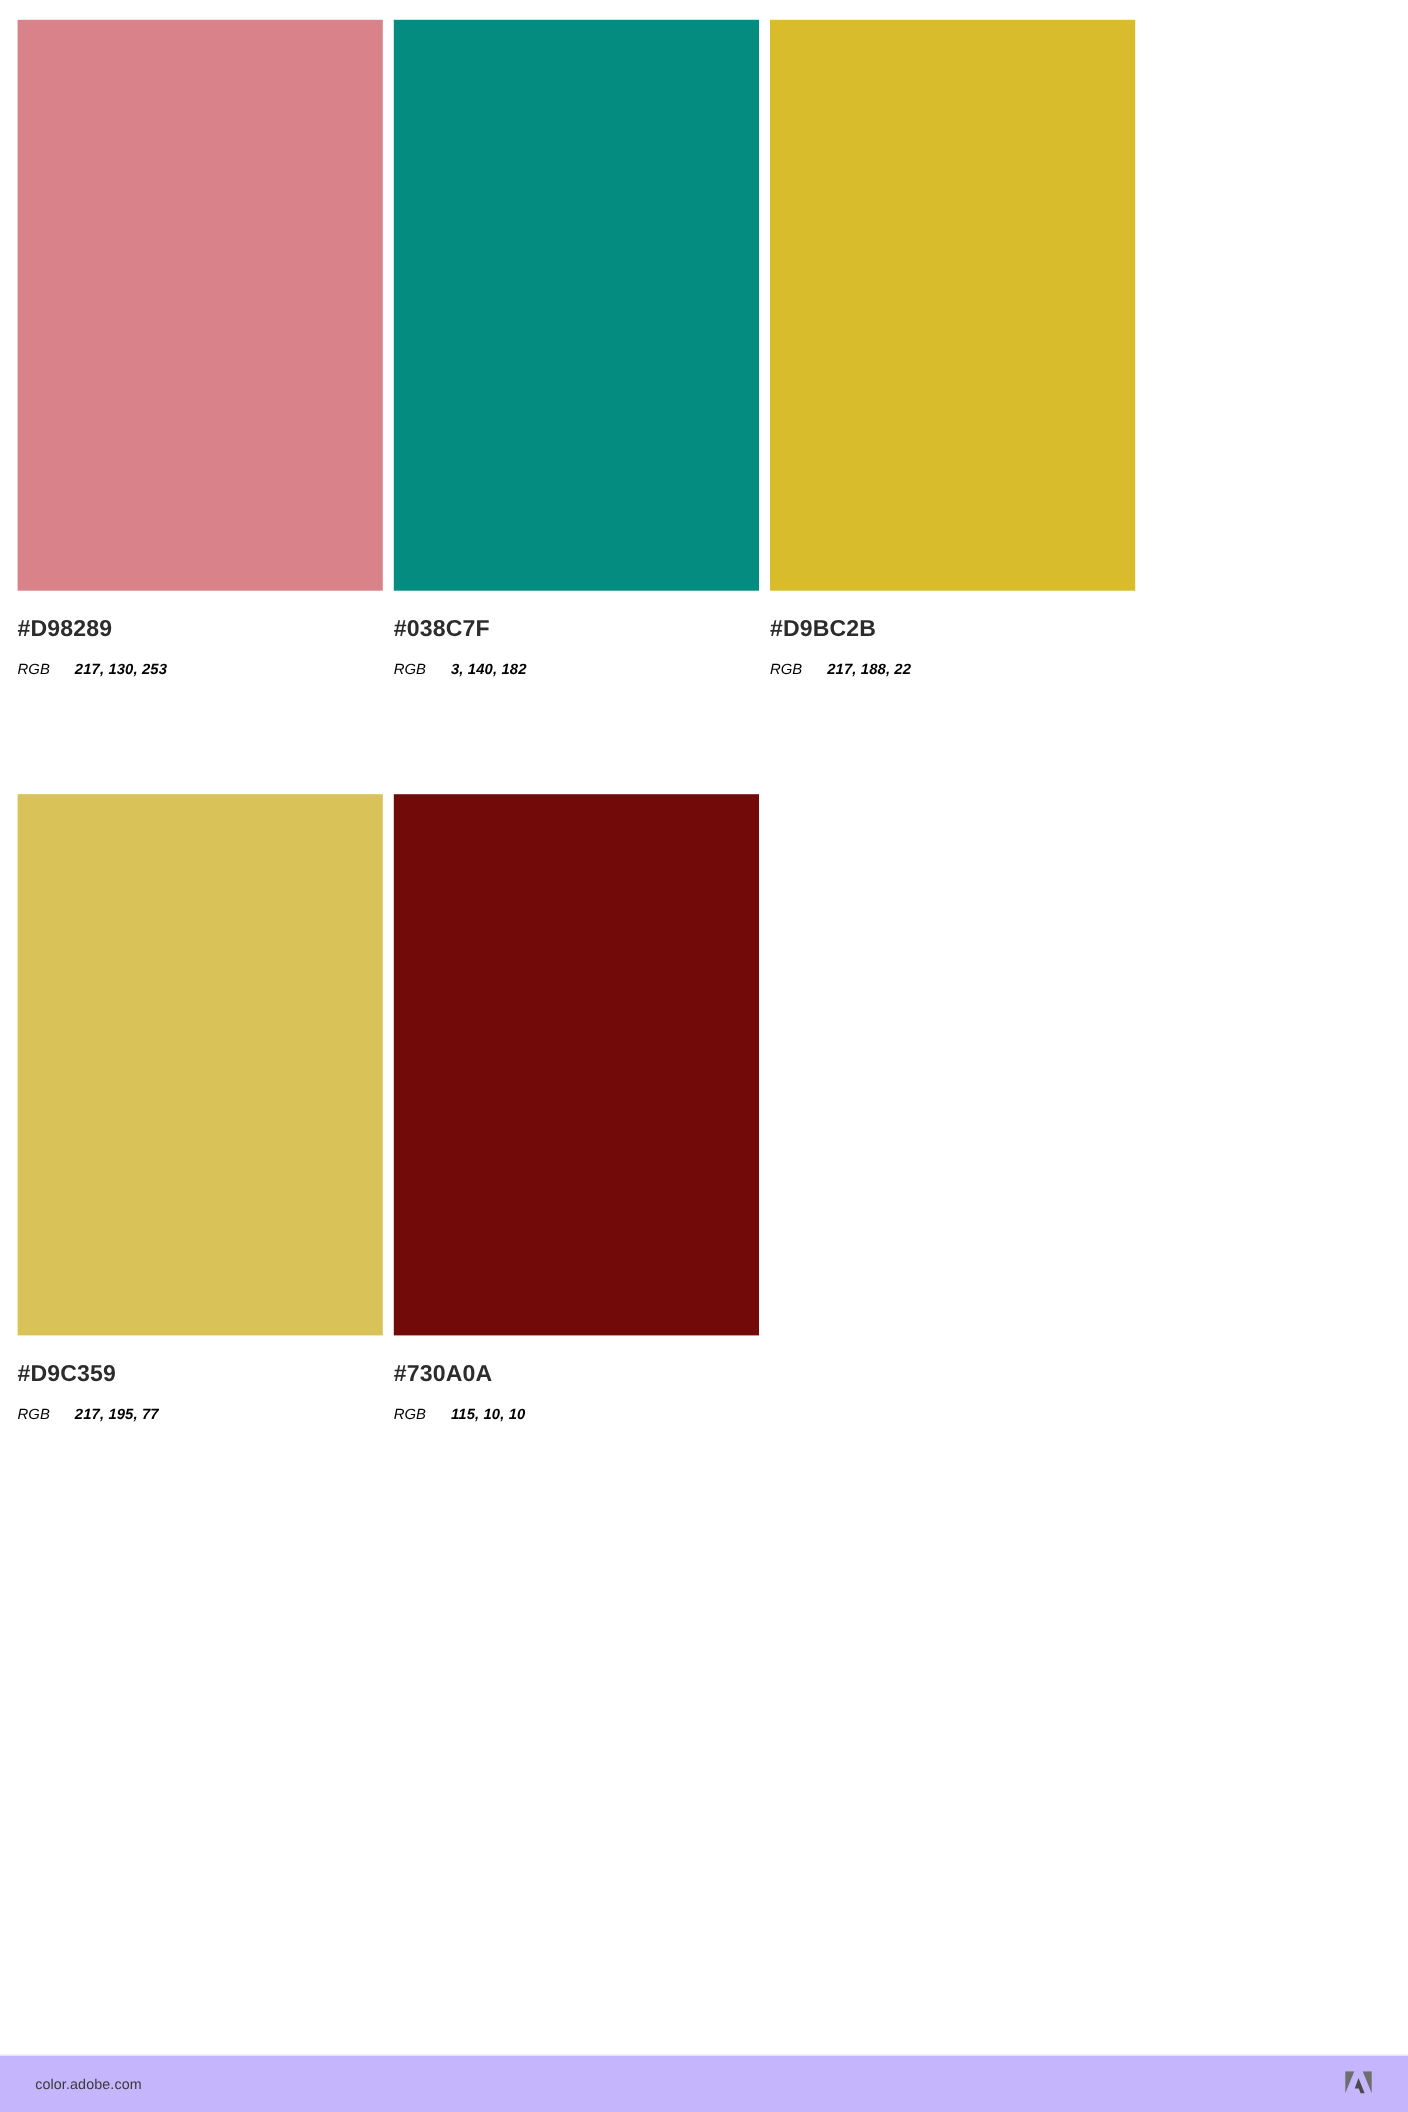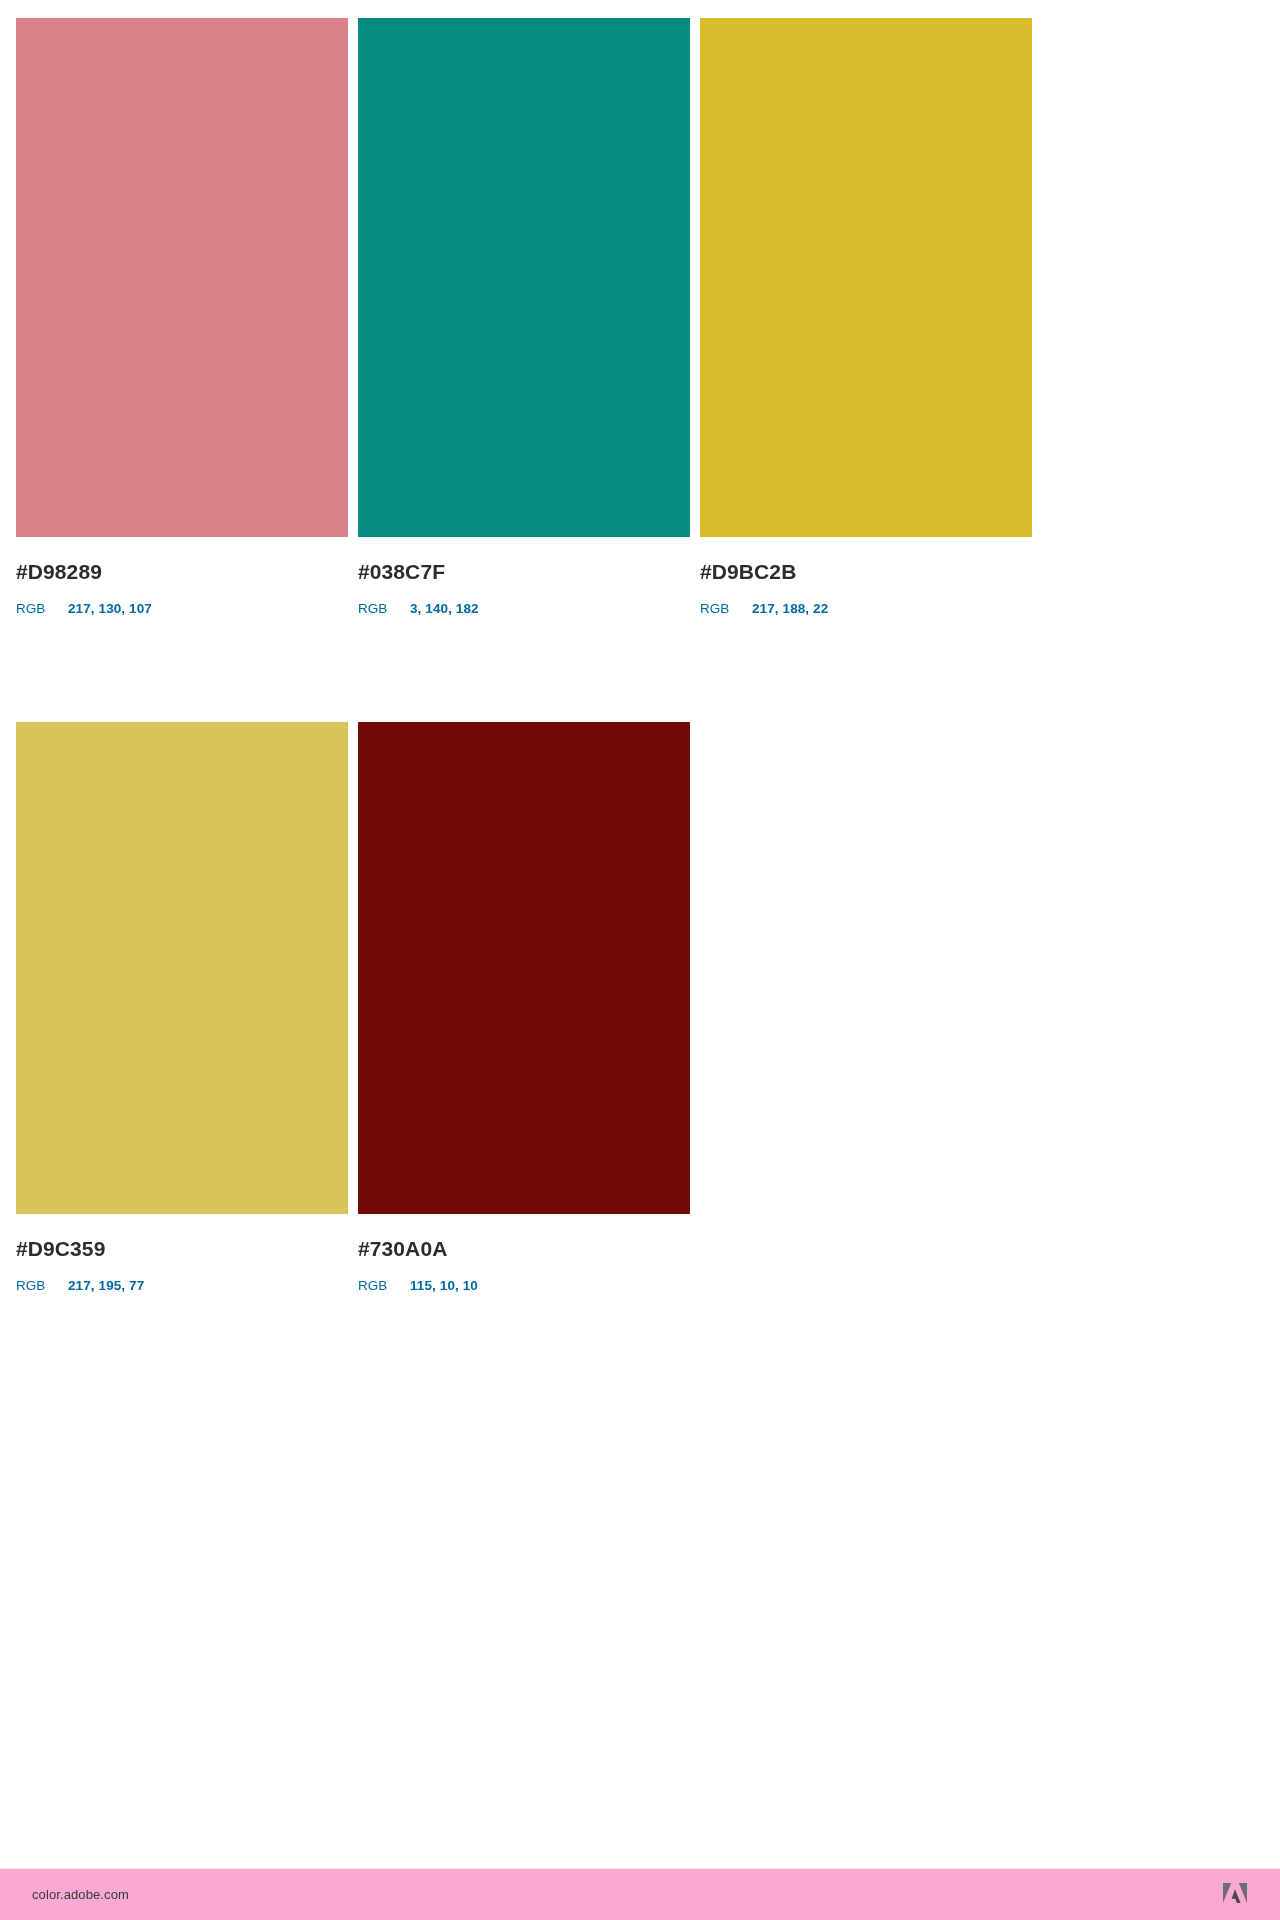--- a/index.html
+++ b/index.html
@@ -57,42 +57,43 @@
     color: #2C2C2C;
     letter-spacing: 0.1px;
     line-height: 26px;
     white-space: nowrap;
   }
   .rgb-line {
     display: flex;
     align-items: flex-start;
     padding-top: 15px;
     font-size: 13.5px;
-    color: #0369a1;
+    color: #000000;
     line-height: 18px;
     white-space: nowrap;
+    font-style: italic;
   }
   .rgb-key {
     width: 52px;
     flex: 0 0 52px;
     font-weight: normal;
   }
   .rgb-value {
     font-weight: bold;
     letter-spacing: 0.1px;
   }
 
   
   .footer {
     position: absolute;
     left: 0;
     bottom: 0;
     width: 1280px;
     height: 52px;
-    background: #f9a8d4;
+    background: #c4b5fd;
     border-top: 1px solid #EAEAEA;
     display: flex;
     align-items: center;
     justify-content: space-between;
     padding: 0 32px;
     margin-top: 47px;
   }
   .footer-url {
     font-size: 13px;
     color: #3A3A3A;
@@ -112,21 +113,21 @@
   <div class="swatch-grid">
 
     <div class="swatch-row row-1">
 
       <div class="swatch-cell">
         <div class="swatch-chip" style="background:#D98289"></div>
         <div class="swatch-info">
           <div class="hex-label">#D98289</div>
           <div class="rgb-line">
             <span class="rgb-key">RGB</span>
-            <span class="rgb-value">217, 130, 107</span>
+            <span class="rgb-value">217, 130, 253</span>
           </div>
         </div>
       </div>
 
       <div class="swatch-cell">
         <div class="swatch-chip" style="background:#038C7F"></div>
         <div class="swatch-info">
           <div class="hex-label">#038C7F</div>
           <div class="rgb-line">
             <span class="rgb-key">RGB</span>

